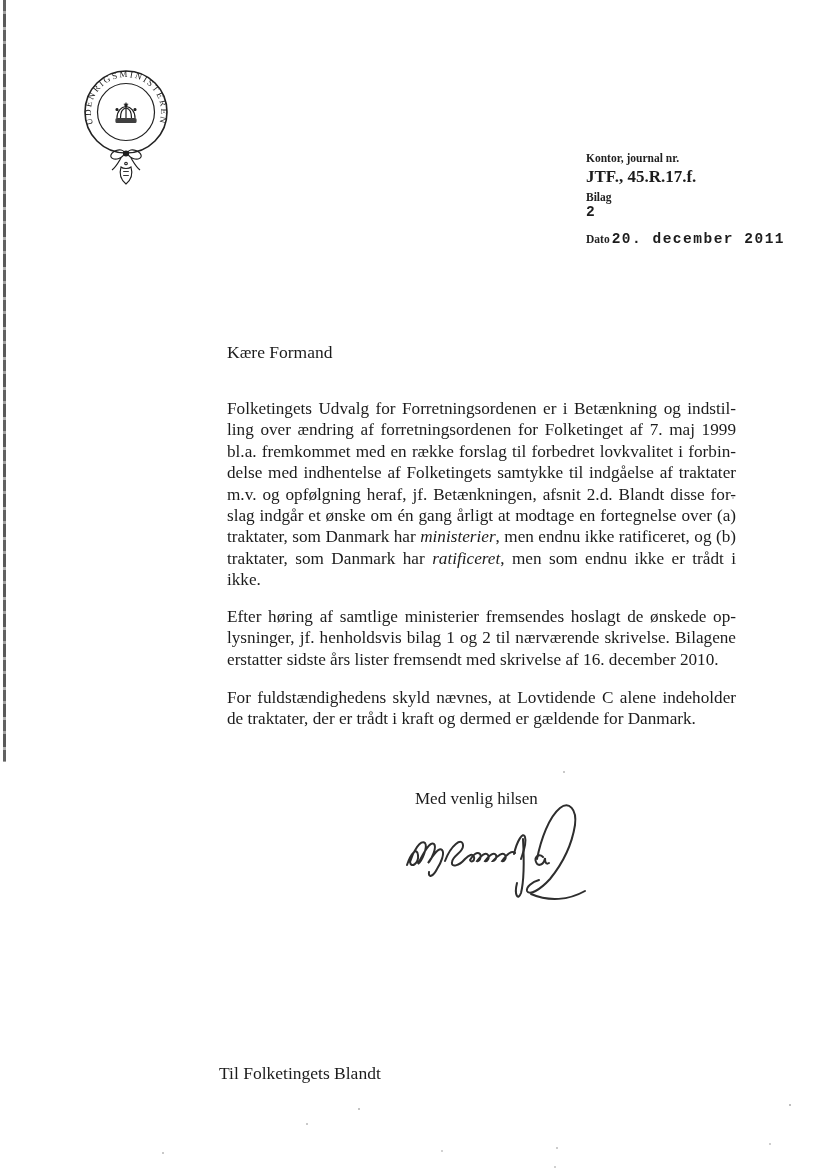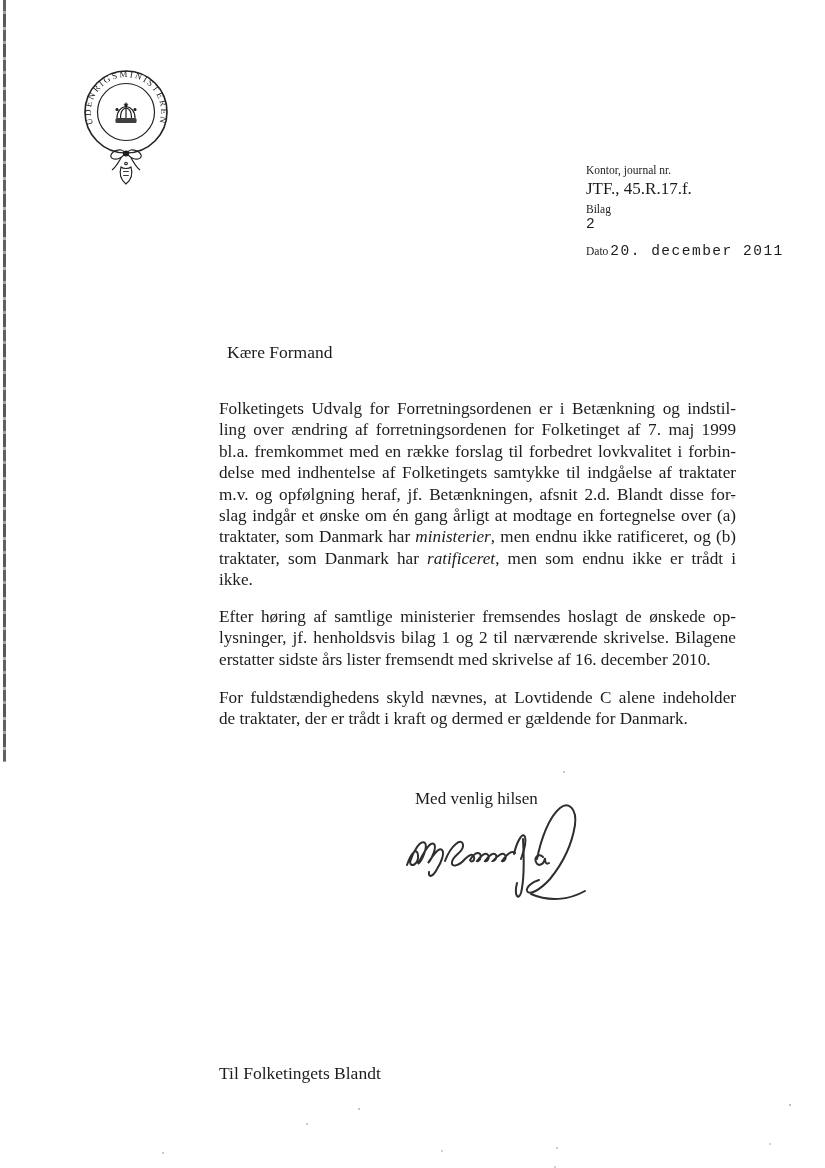--- a/index.html
+++ b/index.html
@@ -18,29 +18,29 @@
   .speckles {
     position:absolute; top:0; left:0; width:2px; height:2px; background:transparent;
     box-shadow: 358px 1108px 0 #c4c4c4, 556px 1147px 0 #cccccc, 306px 1123px 0 #c9c9c9,
                 789px 1104px 0 #bfbfbf, 554px 1166px 0 #d0d0d0, 162px 1152px 0 #c9c9c9,
                 769px 1143px 0 #cfcfcf, 441px 1150px 0 #d2d2d2, 732px 497px 0 #cdcdcd,
                 563px 771px 0 #c9c9c9;
   }
   .seal { position:absolute; left:80px; top:62px; width:92px; height:130px; }
   .seal svg { display:block; width:100%; height:100%; }
 
-  .header-block { position:absolute; left:586px; top:163px; width:230px; }
+  .header-block { position:absolute; left:586px; top:151px; width:230px;font-weight:bold; }
   .hdr-label { font-size:11.5px; line-height:14px; color:#222; }
   .hdr-journal { font-size:17px; line-height:21px; margin:1px 0 3px 0; }
   .hdr-mono { font-family:"Liberation Mono", monospace; font-size:14.5px; line-height:17px; letter-spacing:1.5px; }
   .hdr-dato-row { margin-top:10px; display:flex; align-items:baseline; gap:2px; }
 
   .salutation { position:absolute; left:227px; top:342px; font-size:17.5px; }
   .para { position:absolute; left:219px; width:517px; font-size:17.2px; }
-  .para .tline { line-height:21.4px; text-align:justify; text-align-last:justify; white-space:normal; }
+  .para .tline { line-height:21.4px; text-align:justify; text-align-last:justify; white-space:normal;margin-left:8px; }
   .para .tline-last { text-align-last:left; }
   .p1 { top:398px; }
   .p2 { top:606px; }
   .p3 { top:687px; }
 
   .closing { position:absolute; left:415px; top:789px; font-size:17px; }
   .signature { position:absolute; left:401px; top:797px; width:192px; height:110px; }
   .signature svg { display:block; width:100%; height:100%; }
   .recipient { position:absolute; left:219px; top:1063px; font-size:17.5px; }
 </style>

